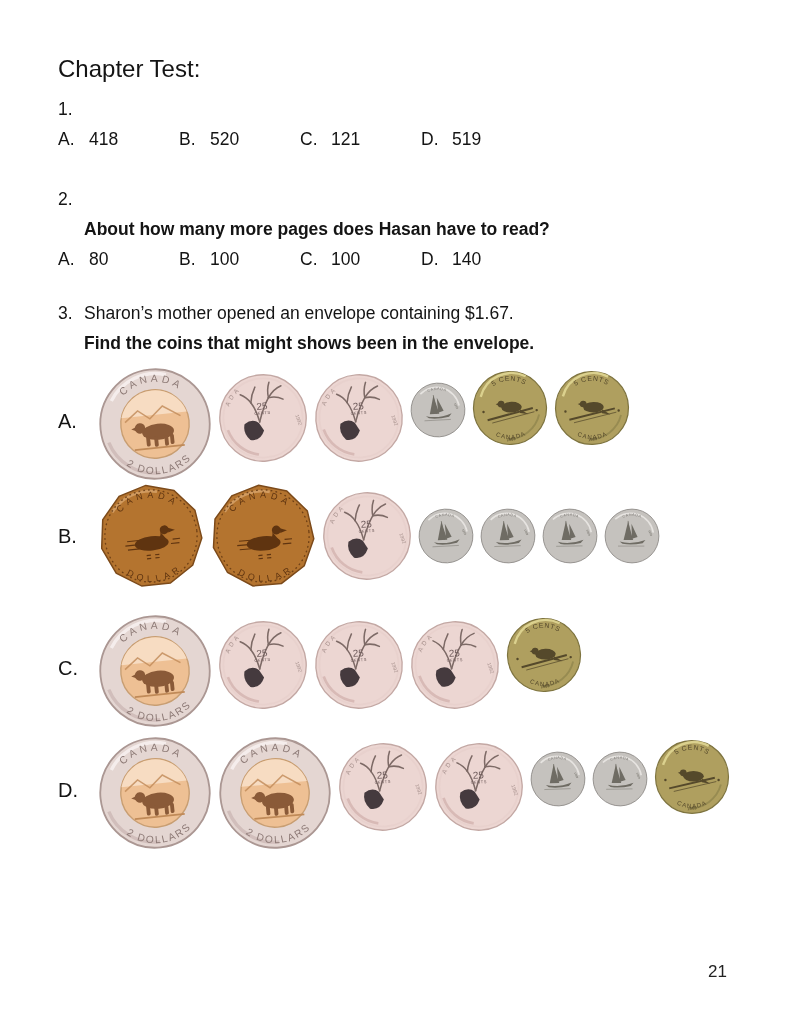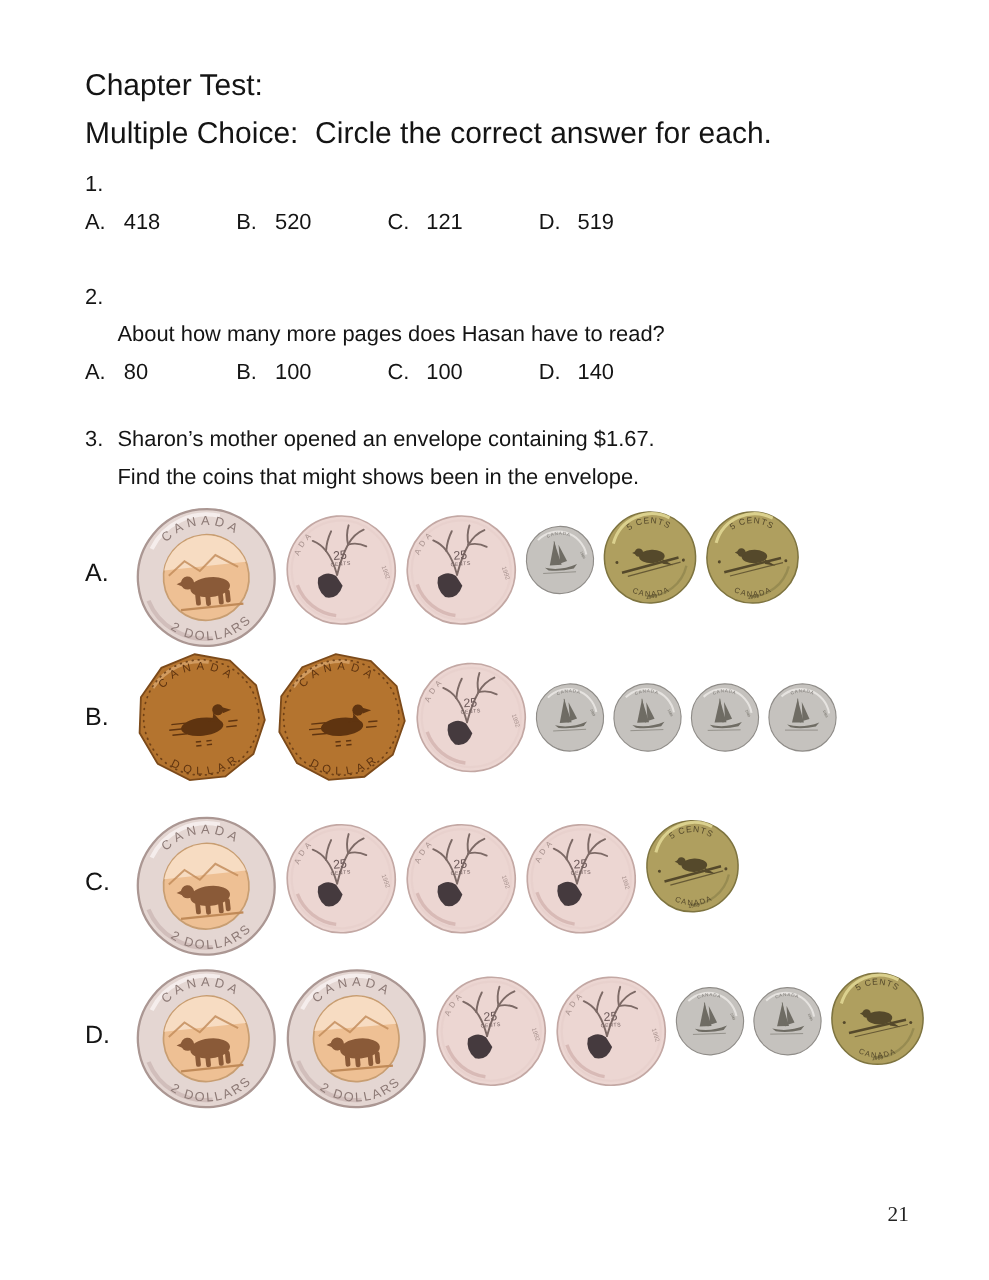--- a/index.html
+++ b/index.html
@@ -1,50 +1,49 @@
 <!DOCTYPE html>
 <html><head>
 <meta charset="utf-8">
 <style>
   html,body{margin:0;padding:0;background:#ffffff;}
   .page{position:relative;width:791px;height:1024px;background:#ffffff;overflow:hidden;
         font-family:"Liberation Sans",sans-serif;color:#141414;}
-  .content{position:absolute;left:68px;top:50px;width:680px;}
+  .content{position:absolute;left:58px;top:50px;width:680px;}
   .title{font-size:24px;line-height:38px;white-space:pre-wrap;}
   .qblock{}
   .q1{margin-top:6px;}
   .q2{margin-top:30px;}
   .q3{margin-top:24px;}
   .qline{display:flex;font-size:17.5px;line-height:30px;}
   .qnum{width:26px;flex:none;}
-  .cont{padding-left:26px;}
+  .cont{padding-left:26px;font-weight:bold;}
   .opts{display:flex;font-size:17.5px;line-height:30px;}
   .opt{width:121px;display:flex;}
   .opt:last-child{width:auto;}
   .ol{width:31px;flex:none;}
   .coin-rows{margin-top:6px;}
   .coin-row{display:flex;align-items:center;}
   .coin-row:nth-child(1){margin-bottom:5px;}
   .coin-row:nth-child(2){margin-bottom:22px;}
   .coin-row:nth-child(3){margin-bottom:8px;}
   .row-label{width:40px;flex:none;font-size:20px;}
   .coins{display:flex;align-items:center;gap:6px;}
   .coin{display:inline-block;line-height:0;}
   svg{font-family:"Liberation Sans",sans-serif;}
-  .page-number{position:absolute;right:64px;top:962px;font-family:Liberation Serif, serif;
+  .page-number{position:absolute;right:64px;top:962px;font-family:Liberation Sans, sans-serif;
                font-size:17px;color:#222;}
 </style>
 </head>
 <body>
 
 <div class="page">
   <div class="content">
 
     <div class="title">Chapter Test:</div>
-    <div class="title">Multiple Choice:  Circle the correct answer for each.</div>
 
     <div class="qblock q1">
       <div class="qline">
         <span class="qnum">1.</span>
       </div>
       <div class="opts">
         <div class="opt">
           <span class="ol">A.</span>
           <span class="ov">418</span>
         </div>

